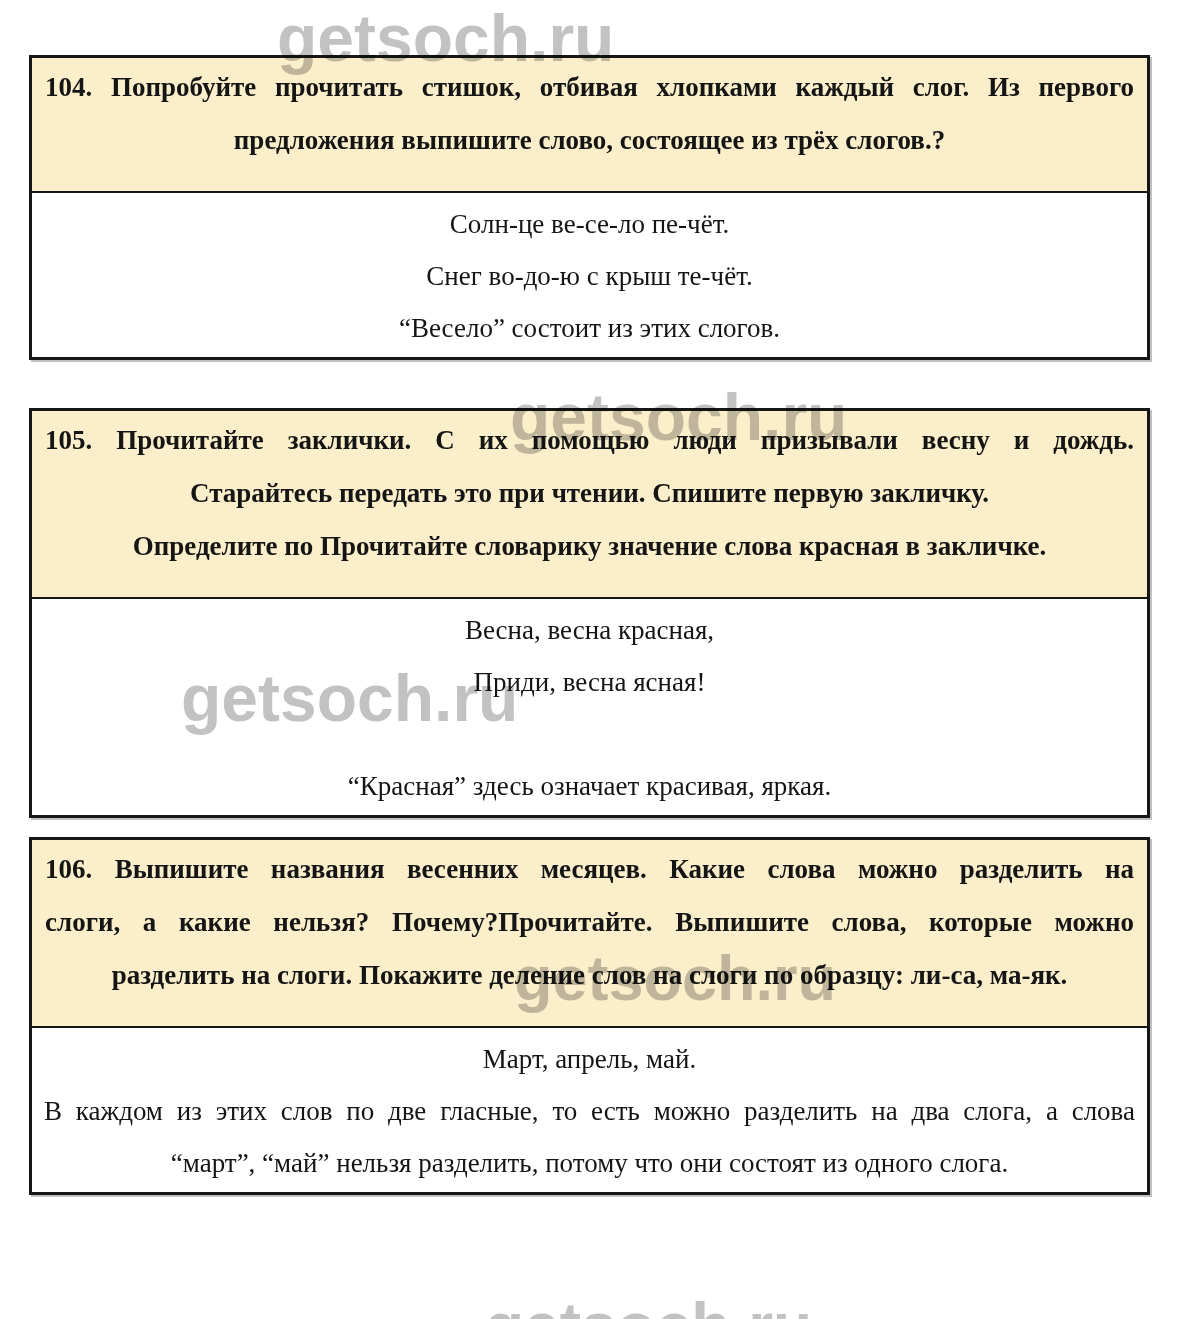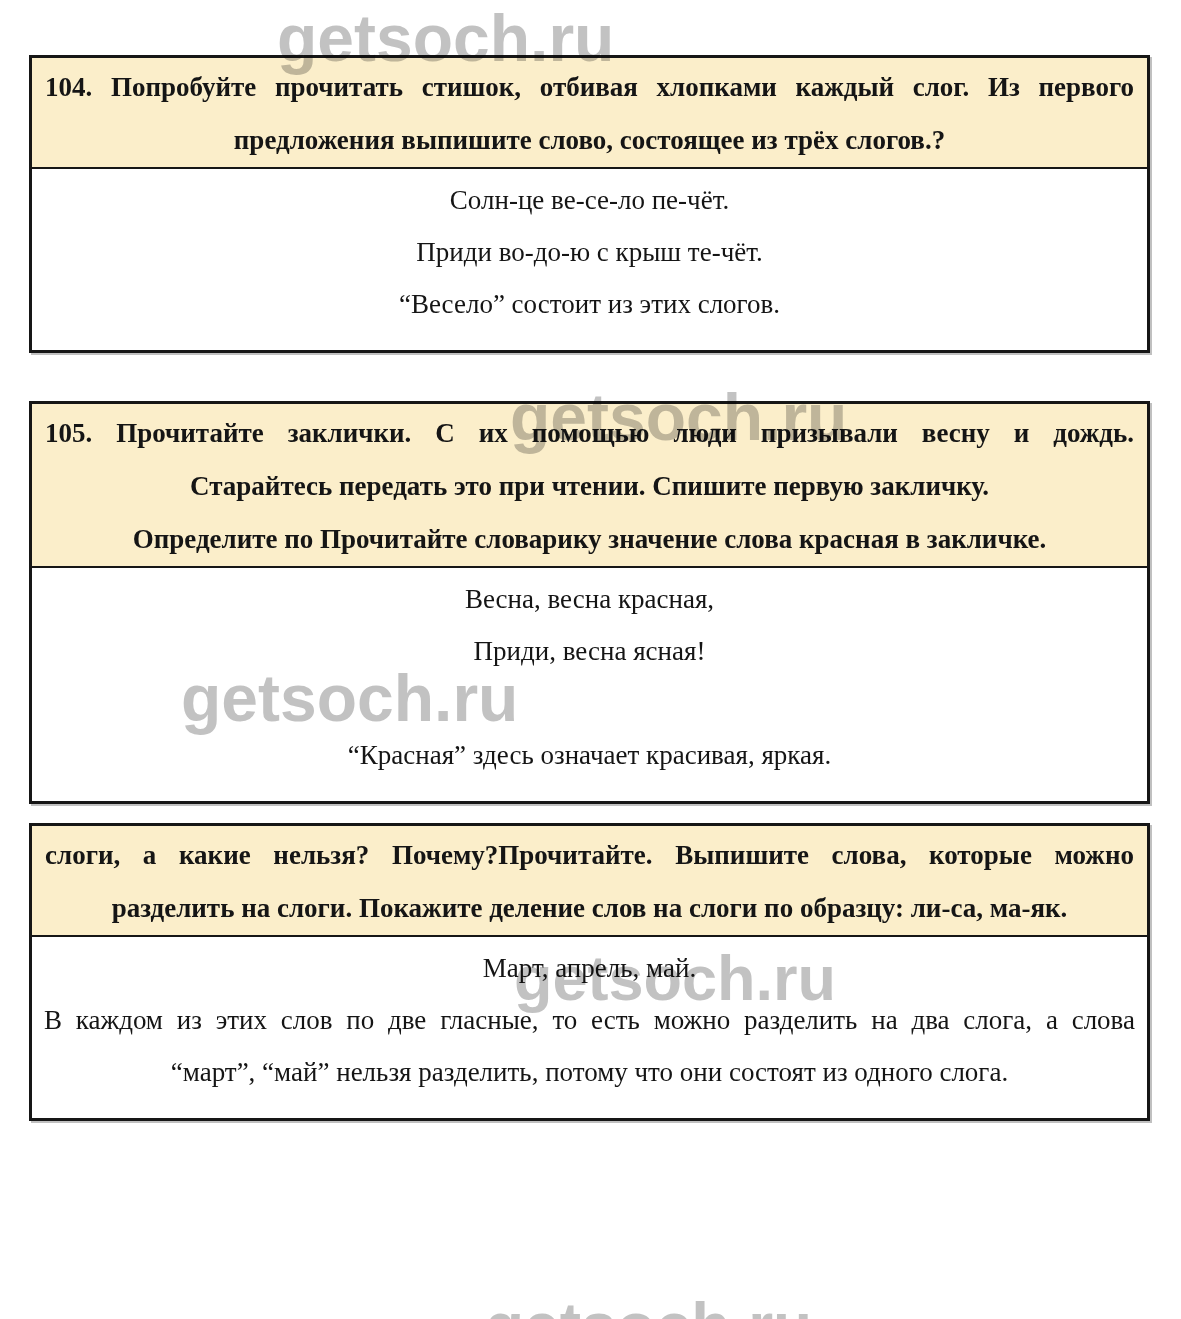--- a/index.html
+++ b/index.html
@@ -25,27 +25,27 @@
   .exercise {
     border: 3px solid #161616;
     background: #ffffff;
     box-shadow: 2px 2px 0 rgba(140,140,140,0.55);
   }
   .exercise-104 { margin-bottom: 48px; }
   .exercise-105 { margin-bottom: 19px; }
   .question {
     background: #FBEECA;
     border-bottom: 2px solid #161616;
-    padding: 3px 13px 0 13px;
+    padding: 3px 13px 24px 13px;
     font-weight: bold;
     font-size: 27px;
     line-height: 53px;
   }
   .answer {
-    padding: 5px 12px 20px 12px;
+    padding: 5px 12px 3px 12px;
     font-size: 27px;
     line-height: 52px;
   }
   .line {
     min-height: 52px;
     text-align: center;
   }
   .question .line { min-height: 53px; }
   .jfull {
     text-align: justify;
@@ -82,41 +82,42 @@
 
 <div class="page">
 
   <div class="exercise exercise-104">
     <div class="question">
       <div class="line jfull">104. Попробуйте прочитать стишок, отбивая хлопками каждый слог. Из первого</div>
       <div class="line">предложения выпишите слово, состоящее из трёх слогов.?</div>
     </div>
     <div class="answer">
       <div class="line">Солн-це ве-се-ло пе-чёт.</div>
-      <div class="line">Приди во-до-ю с крыш те-чёт.</div>
+      <div class="line">Снег во-до-ю с крыш те-чёт.</div>
       <div class="line">“Весело” состоит из этих слогов.</div>
     </div>
   </div>
 
   <div class="exercise exercise-105">
     <div class="question">
       <div class="line jfull">105. Прочитайте заклички. С их помощью люди призывали весну и дождь.</div>
       <div class="line">Старайтесь передать это при чтении. Спишите первую закличку.</div>
       <div class="line">Определите по Прочитайте словарику значение слова красная в закличке.</div>
     </div>
     <div class="answer">
       <div class="line">Весна, весна красная,</div>
       <div class="line">Приди, весна ясная!</div>
       <div class="line"></div>
       <div class="line">“Красная” здесь означает красивая, яркая.</div>
     </div>
   </div>
 
   <div class="exercise exercise-106">
     <div class="question">
+      <div class="line jfull">106. Выпишите названия весенних месяцев. Какие слова можно разделить на</div>
       <div class="line jfull">слоги, а какие нельзя? Почему?Прочитайте. Выпишите слова, которые можно</div>
       <div class="line">разделить на слоги. Покажите деление слов на слоги по образцу: ли-са, ма-як.</div>
     </div>
     <div class="answer">
       <div class="line">Март, апрель, май.</div>
       <div class="line jfull">В каждом из этих слов по две гласные, то есть можно разделить на два слога, а слова</div>
       <div class="line">“март”, “май” нельзя разделить, потому что они состоят из одного слога.</div>
     </div>
   </div>
 

